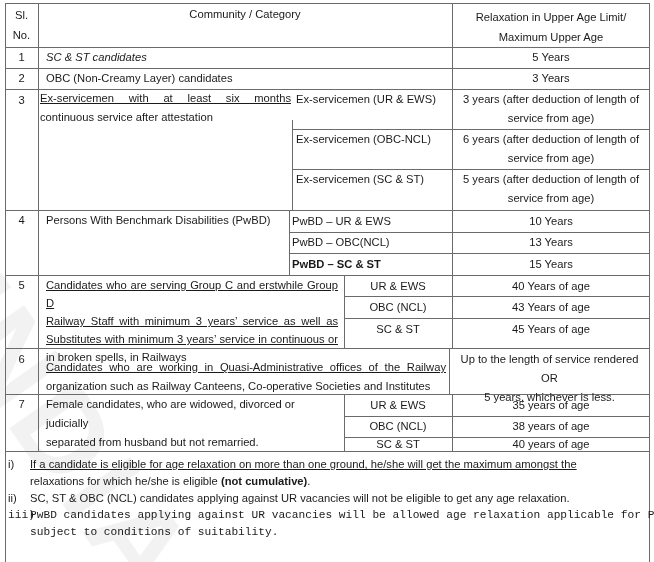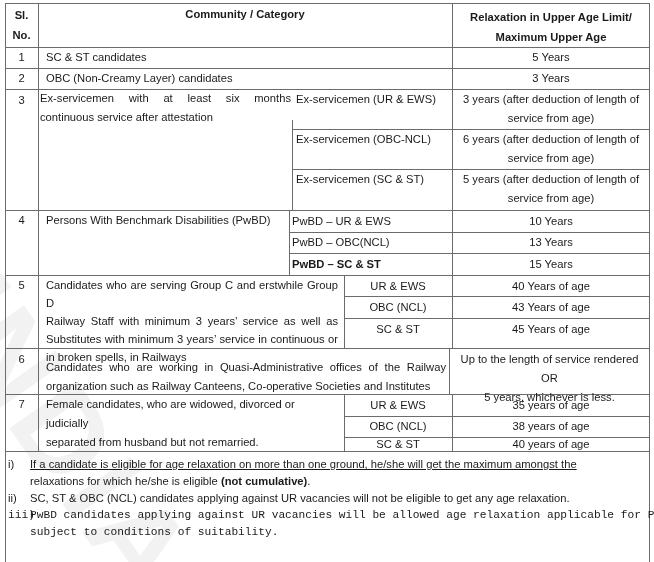--- a/index.html
+++ b/index.html
@@ -7,22 +7,22 @@
     width: 654px; height: 562px; position: relative; overflow: hidden;
     font-family: "Liberation Sans", "DejaVu Sans", sans-serif;
     font-size: 11.2px; color: #1a1a1a;
   }
   .doc { position: absolute; left: 0; top: 0; width: 654px; height: 562px; }
   .cell {
     position: absolute; box-sizing: border-box;
     line-height: 19px; padding: 0 4px;
   }
   .center { text-align: center; }
-  .bold { font-weight: bold; }
-  .justify { text-align: justify; text-align-last: justify; }
+  .bold { font-weight: normal; }
+  .justify { text-align: justify; text-align-last: justify; text-decoration: underline; }
   .hline { position: absolute; height: 1px; background: #6b6b6b; }
   .vline { position: absolute; width: 1px; background: #6b6b6b; }
   .note { position: absolute; left: 8px; line-height: 17px; }
   .note .num { position: absolute; left: 0; width: 22px; }
   .note .txt { position: absolute; left: 22px; width: 624px; }
   .watermark {
     position: absolute; left: 20px; top: 250px;
     font-size: 120px; font-weight: bold; color: rgba(150,150,150,0.12);
     transform: rotate(55deg); transform-origin: 0 0; white-space: nowrap;
     pointer-events: none; letter-spacing: 6px;
@@ -84,21 +84,21 @@
   </div>
   <div class="cell center bold" style="left:452px; top:7px; width:198px; line-height:20px;">
     <div>Relaxation in Upper Age Limit/</div>
     <div>Maximum  Upper  Age</div>
   </div>
   <div class="cell center bold" style="left:38px; top:5px; width:414px;">
     <span>Community / Category</span>
   </div>
 
   <div class="cell center" style="left:5px; top:48px; width:33px;">1</div>
-  <div class="cell" style="left:42px; top:48px; width:410px;">SC &amp; ST candidates</div>
+  <div class="cell" style="left:42px; top:48px; width:410px;font-style:italic;">SC &amp; ST candidates</div>
   <div class="cell center" style="left:452px; top:48px; width:198px;">5 Years</div>
 
   <div class="cell center" style="left:5px; top:69px; width:33px;">2</div>
   <div class="cell" style="left:42px; top:69px; width:410px;">OBC (Non-Creamy Layer) candidates</div>
   <div class="cell center" style="left:452px; top:69px; width:198px;">3 Years</div>
 
   <div class="cell center" style="left:5px; top:91px; width:33px;">3</div>
   <div class="cell" style="left:38px; top:89px; width:254px; padding:0 1px 0 2px;">
     <div class="justify">Ex-servicemen  with  at  least  six  months</div>
     <div>continuous service after attestation</div>

